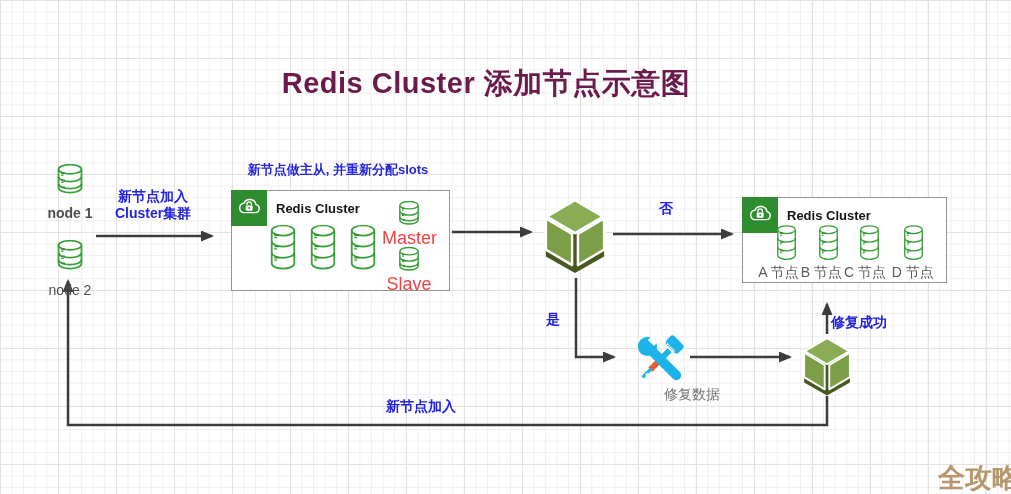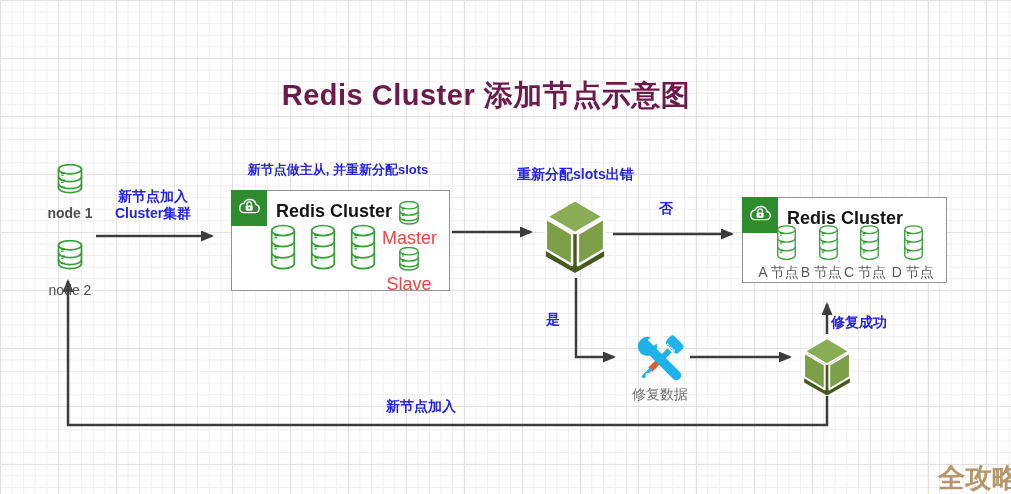--- a/index.html
+++ b/index.html
@@ -10,28 +10,28 @@
       linear-gradient(to right,#e2e2e2 1px,transparent 1px),
       linear-gradient(to bottom,#e2e2e2 1px,transparent 1px),
       linear-gradient(to right,#efefef 1px,transparent 1px),
       linear-gradient(to bottom,#efefef 1px,transparent 1px);
     background-size:58px 58px,58px 58px,11.6px 11.6px,11.6px 11.6px;
   }
   .abs{position:absolute;}
   .connectors{position:absolute;left:0;top:0;z-index:1;}
   .layer{position:absolute;left:0;top:0;width:100%;height:100%;z-index:2;}
   .page-title{left:256px;top:64px;width:460px;text-align:center;
-    font-size:29px;font-weight:bold;color:#6b1b4b;letter-spacing:.5px;white-space:nowrap;margin-top:12px;}
+    font-size:29px;font-weight:bold;color:#6b1b4b;letter-spacing:.5px;white-space:nowrap;}
   .blue{color:#2323e0;font-weight:bold;font-size:14px;white-space:nowrap;}
   .gray{color:#4f4f4f;font-size:14px;white-space:nowrap;}
   .center{text-align:center;}
   .cluster-box{position:absolute;background:#fff;border:1.5px solid #949494;box-sizing:border-box;}
   .corner{position:absolute;left:-1.5px;top:-1.5px;width:36px;height:36px;background:#2e8b2e;
     display:flex;align-items:center;justify-content:center;}
-  .box-title{position:absolute;font-size:18px;font-weight:bold;color:#141414;white-space:nowrap;}
+  .box-title{position:absolute;font-size:13px;font-weight:bold;color:#141414;white-space:nowrap;}
   .node-row{position:absolute;color:#5b5b5b;font-size:14px;white-space:nowrap;text-align:center;}
   .node-row span{margin:0 1px;}
   .ms-label{position:absolute;color:#ef4444;font-size:18px;white-space:nowrap;text-align:center;}
   .watermark{left:938px;top:460px;font-size:27px;font-weight:bold;color:#b5976b;white-space:nowrap;}
   .icon{line-height:0;}
 </style>
 </head>
 <body>
 
 <svg width="0" height="0" style="position:absolute" aria-hidden="true">
@@ -105,21 +105,20 @@
           <use href="#cyl-short"></use>
         </svg>
     </div>
     <div class="abs gray center" style="left:42px;top:282px;width:56px;">node 2</div>
 
     <div class="abs blue center" style="left:106px;top:188px;width:94px;line-height:17px;text-align:center;">
       <div>新节点加入</div>
       <div>Cluster集群</div>
     </div>
     <div class="abs blue center" style="left:238px;top:161px;width:200px;font-size:13px;">新节点做主从, 并重新分配slots</div>
-    <div class="abs blue" style="left:517px;top:166px;">重新分配slots出错</div>
     <div class="abs blue" style="left:659px;top:200px;">否</div>
     <div class="abs blue" style="left:546px;top:311px;">是</div>
     <div class="abs blue" style="left:831px;top:314px;">修复成功</div>
     <div class="abs blue" style="left:386px;top:398px;">新节点加入</div>
 
     <div class="cluster-box" style="left:231px;top:190px;width:219px;height:101px;">
       <div class="corner">
         <svg width="30" height="30">
             <use href="#cloudlock"></use>
           </svg>
@@ -184,21 +183,21 @@
         <line x1="18" y1="39" x2="11" y2="46" stroke="#1cb2ea" stroke-width="3.5" stroke-linecap="round"></line>
         <circle cx="15" cy="15" r="10" fill="#1cb2ea"></circle>
         <g transform="rotate(45 15 15)">
           <rect x="10.5" y="-3" width="9" height="13" fill="#ffffff"></rect>
         </g>
         <line x1="19" y1="19" x2="45" y2="45" stroke="#1cb2ea" stroke-width="10" stroke-linecap="round"></line>
         <text x="36" y="16" transform="rotate(45 36 16)" font-size="6" font-weight="bold" fill="#ffffff" text-anchor="middle" font-family="Liberation Sans, sans-serif">Azure</text>
         <text x="23" y="49" font-size="10" font-weight="bold" fill="#ffffff" text-anchor="middle" font-family="Liberation Sans, sans-serif">SDK</text>
       </svg>
     </div>
-    <div class="abs gray center" style="left:626px;top:386px;width:68px;color:#707070;">修复数据</div>
+    <div class="abs gray center" style="left:626px;top:386px;width:68px;color:#707070;padding-left:32px;">修复数据</div>
 
     <div class="abs icon" style="left:801px;top:336px;">
       <svg width="52" height="61">
           <use href="#cube3d"></use>
         </svg>
     </div>
 
     <div class="abs watermark">全攻略</div>
 
   </div>

